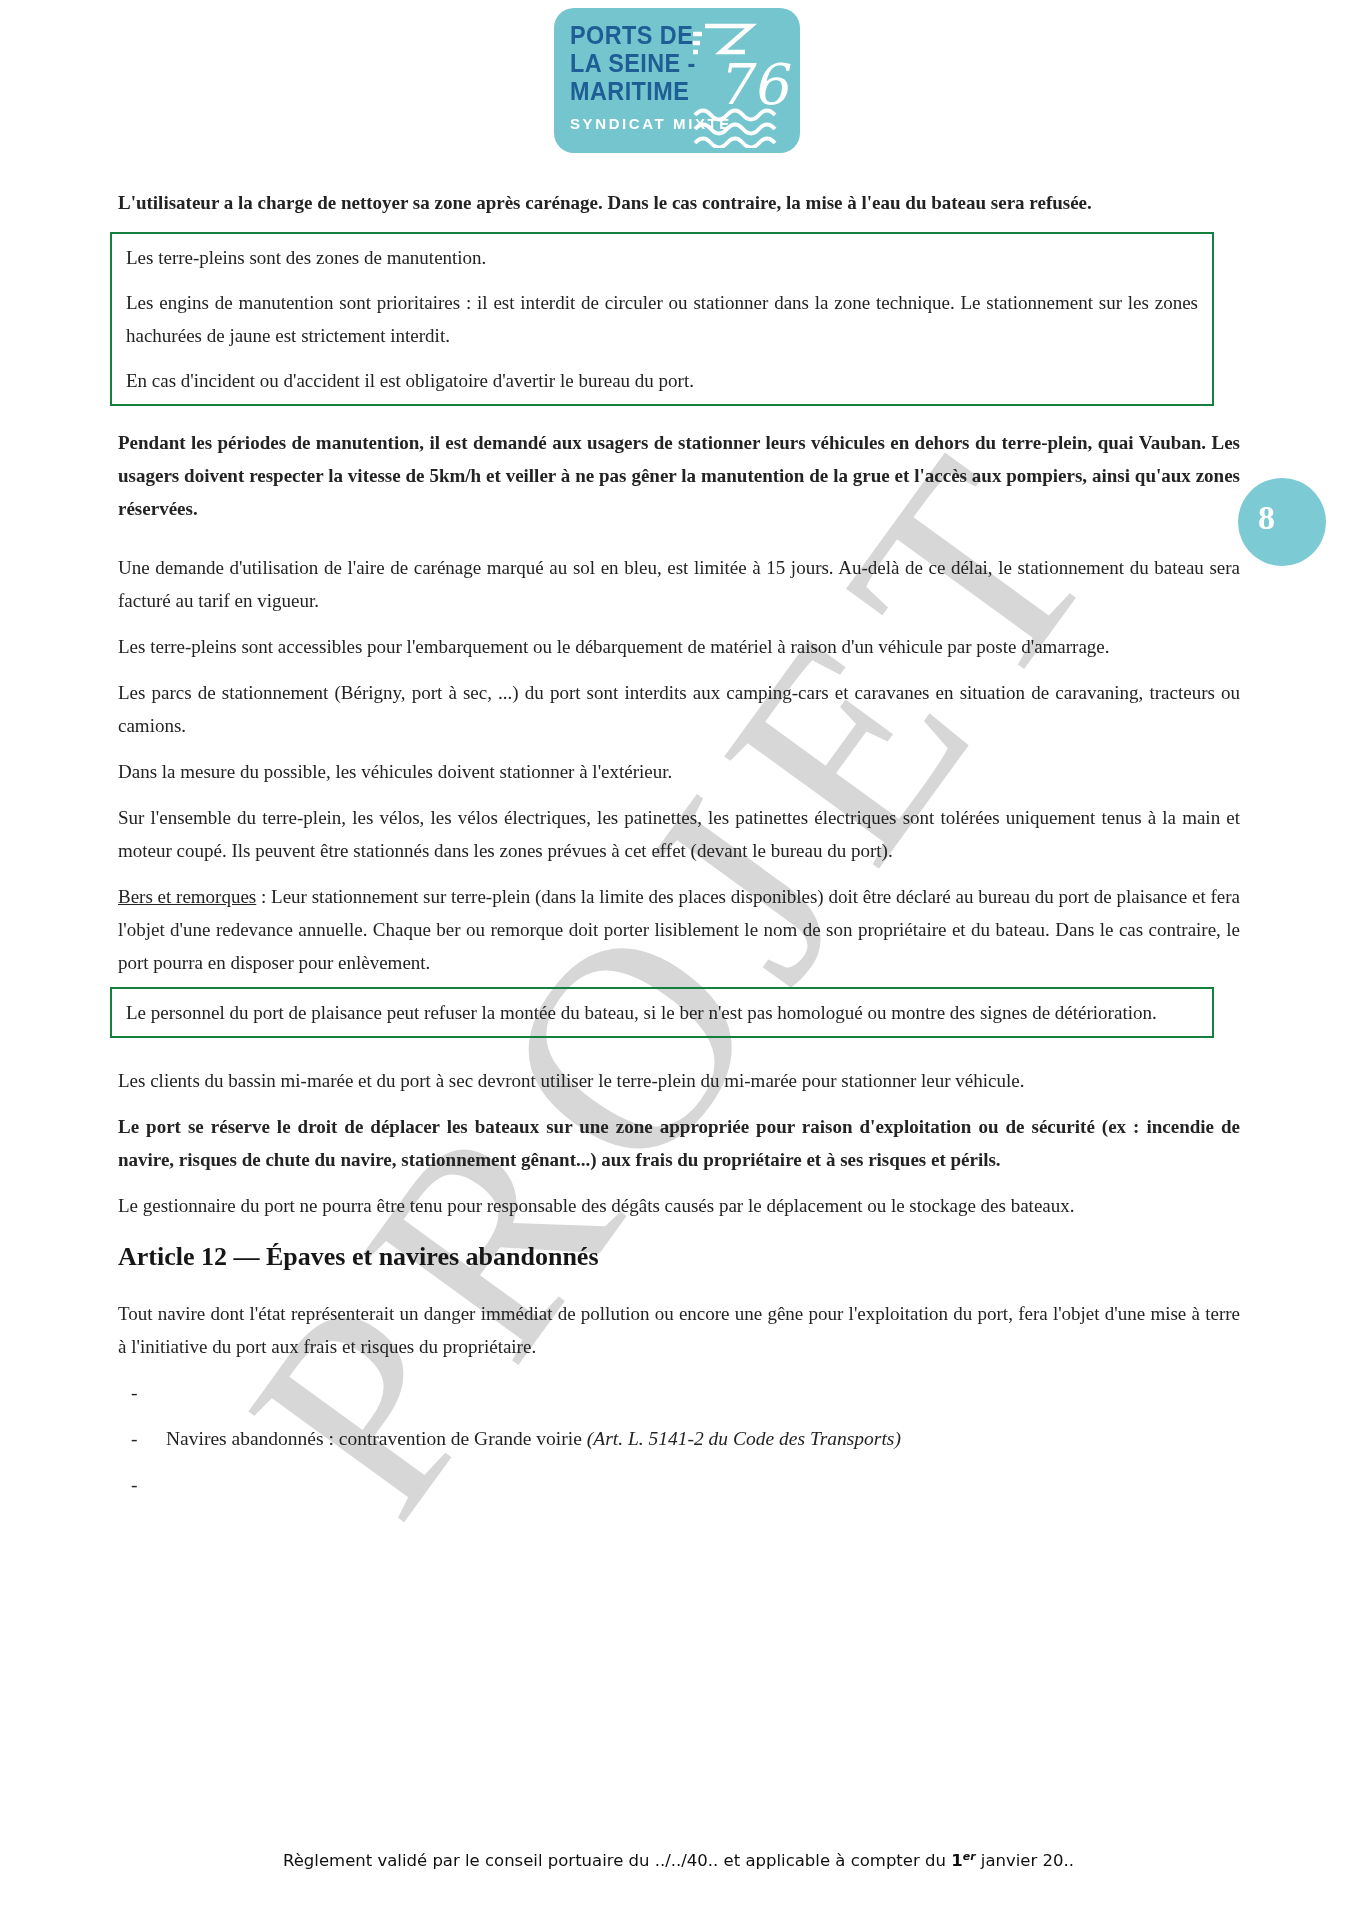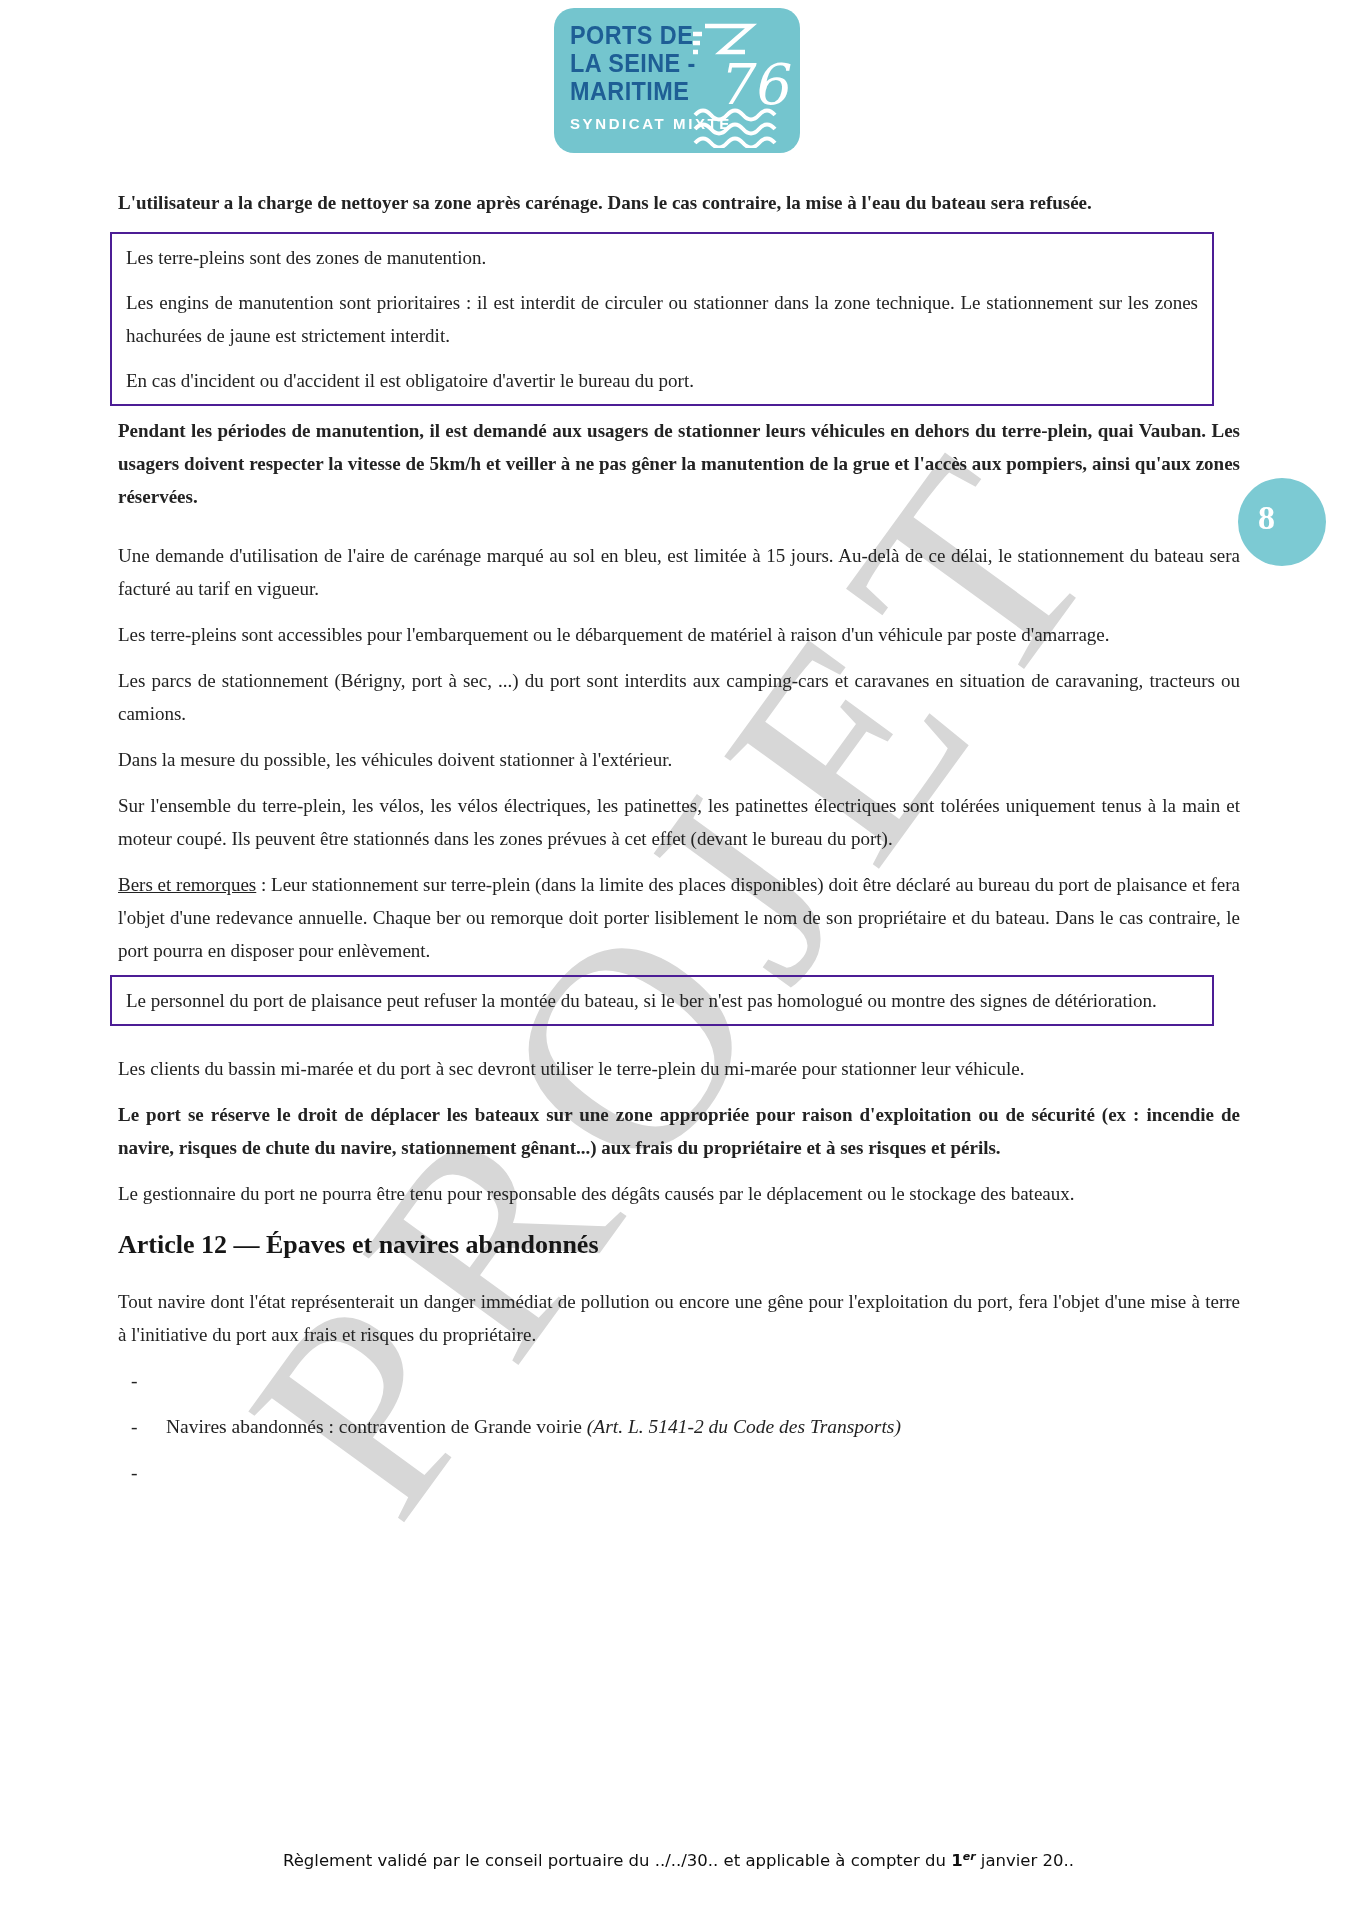--- a/index.html
+++ b/index.html
@@ -43,22 +43,22 @@
     position:absolute;left:118px;top:186px;width:1122px;z-index:1;color:#232323;
   }
   .doc p{
     margin:0 0 13px;font-size:19px;line-height:33px;text-align:justify;
   }
   .b{font-weight:bold;}
   .intro{margin-bottom:50px;}
   .mb26{margin-bottom:26px !important;}
   .tight{margin-bottom:8px !important;}
   .rulebox{
-    border:2px solid #4c1d95;box-sizing:border-box;background:transparent;
-    margin:0 0 8px -8px;width:1104px;padding:7px 14px 5px;
+    border:2px solid #15803d;box-sizing:border-box;background:transparent;
+    margin:0 0 20px -8px;width:1104px;padding:7px 14px 5px;
   }
   .rulebox p{margin-bottom:12px;}
   .rulebox p:last-child{margin-bottom:2px;}
   .rulebox.mb26{margin-bottom:26px;}
   .ul-lbl{text-decoration:underline;}
   h2{
     font-family:"Liberation Serif",serif;font-size:26px;line-height:37px;
     font-weight:bold;color:#161616;margin:16px 0 22px;
   }
   ul.bullets{list-style:none;margin:6px 0 0;padding:0;}
@@ -149,13 +149,13 @@
     <li>
       <span class="dash">-</span>
       <span><span>Navires abandonnés : contravention de Grande voirie </span><span class="cite">(Art. L. 5141-2 du Code des Transports)</span></span>
     </li>
     <li>
       <span class="dash">-</span>
     </li>
   </ul>
 </div>
 
-<div class="footer"><span>Règlement validé par le conseil portuaire du ../../30.. et applicable à compter du </span><b><span>1</span><sup>er</sup></b><span> janvier 20..</span></div>
+<div class="footer"><span>Règlement validé par le conseil portuaire du ../../40.. et applicable à compter du </span><b><span>1</span><sup>er</sup></b><span> janvier 20..</span></div>
 
 </body></html>

